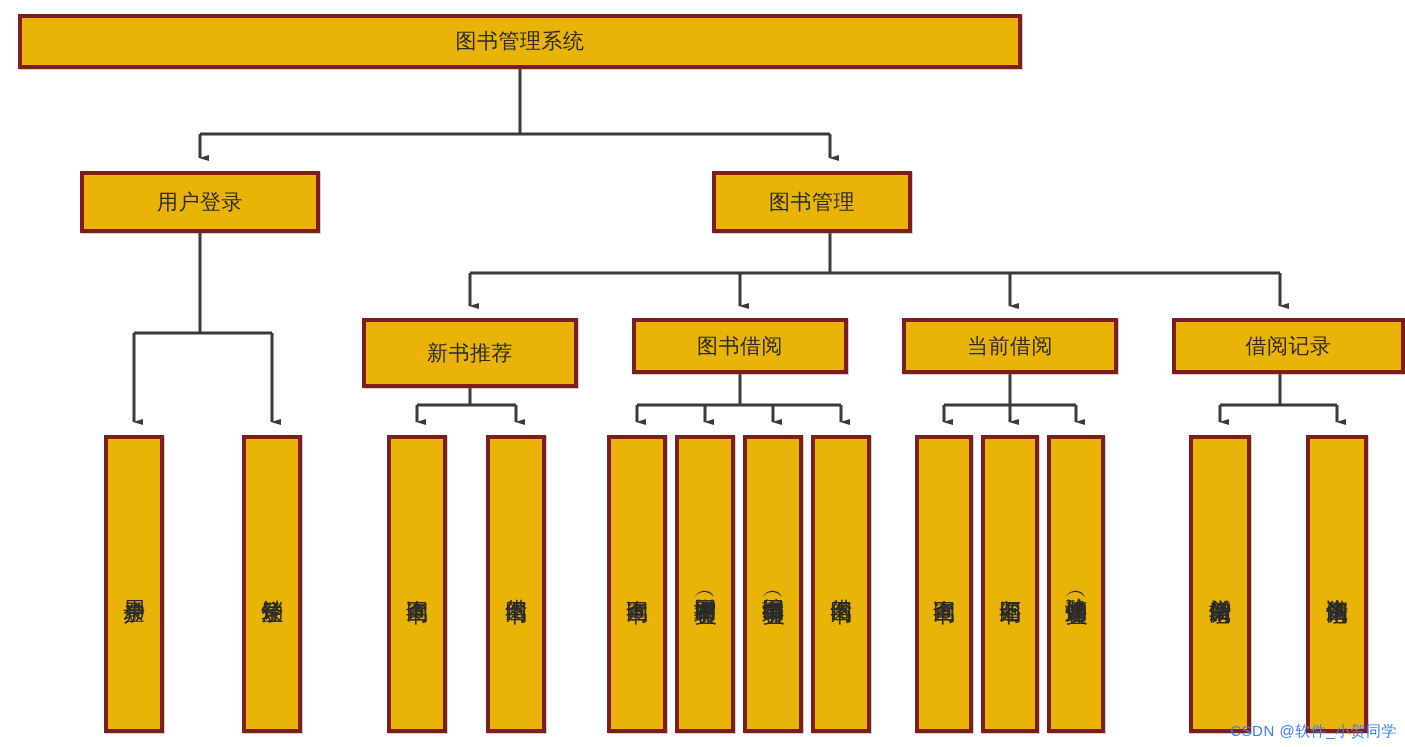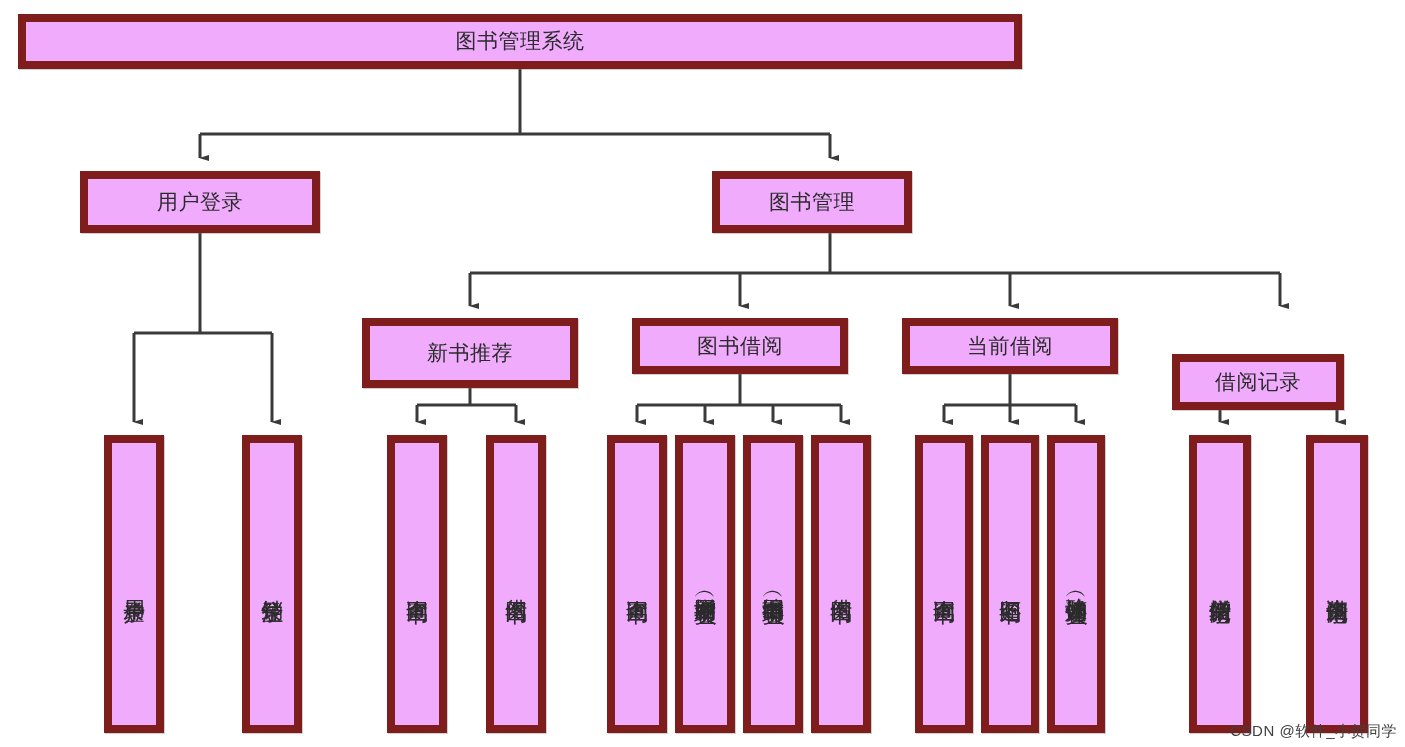--- a/index.html
+++ b/index.html
@@ -19,22 +19,22 @@
     position: absolute;
     left: 0;
     top: 0;
     width: 1405px;
     height: 747px;
     pointer-events: none;
   }
   .node {
     position: absolute;
     box-sizing: border-box;
-    border: 8px solid #7f1d1d;
-    background: #f0abfc;
+    border: 4px solid #7f1d1d;
+    background: #eab308;
     display: flex;
     align-items: center;
     justify-content: center;
     color: #2b2b2b;
     box-shadow: 1px 1px 0 rgba(120,120,120,0.35);
   }
   .node .lbl {
     display: block;
     text-align: center;
     line-height: 1.08;
@@ -57,21 +57,21 @@
     line-height: 1.12;
     letter-spacing: 1px;
     white-space: nowrap;
     max-height: 100%;
   }
   #watermark {
     position: absolute;
     right: 8px;
     bottom: 6px;
     font-size: 15px;
-    color: #404040;
+    color: #3b82f6;
     letter-spacing: 0.5px;
     white-space: nowrap;
     user-select: none;
   }
 </style>
 </head>
 <body>
 
 <div id="canvas">
 
@@ -141,21 +141,21 @@
 
   <div class="node horiz" style="left:362px; top:318px; width:216px; height:70px;">
     <span class="lbl">新书推荐</span>
   </div>
   <div class="node horiz" style="left:632px; top:318px; width:216px; height:56px;justify-content:center;">
     <span class="lbl">图书借阅</span>
   </div>
   <div class="node horiz" style="left:902px; top:318px; width:216px; height:56px;">
     <span class="lbl">当前借阅</span>
   </div>
-  <div class="node horiz" style="left:1172px; top:318px; width:172px; height:56px;margin-top:36px;">
+  <div class="node horiz" style="left:1172px; top:318px; width:233px; height:56px;">
     <span class="lbl">借阅记录</span>
   </div>
 
   <div class="node vert" style="left:104px; top:435px; width:60px; height:298px;">
     <span class="lbl">用户登录</span>
   </div>
   <div class="node vert" style="left:242px; top:435px; width:60px; height:298px;">
     <span class="lbl">注销登录</span>
   </div>
   <div class="node vert" style="left:387px; top:435px; width:60px; height:298px;">

